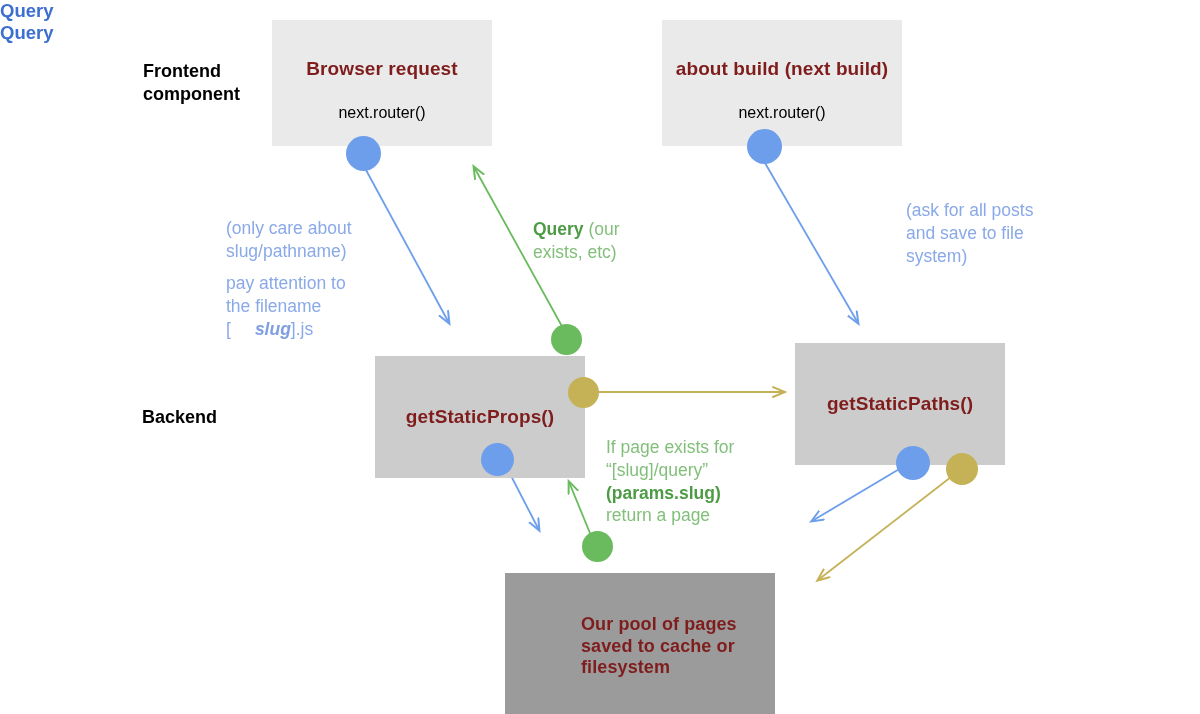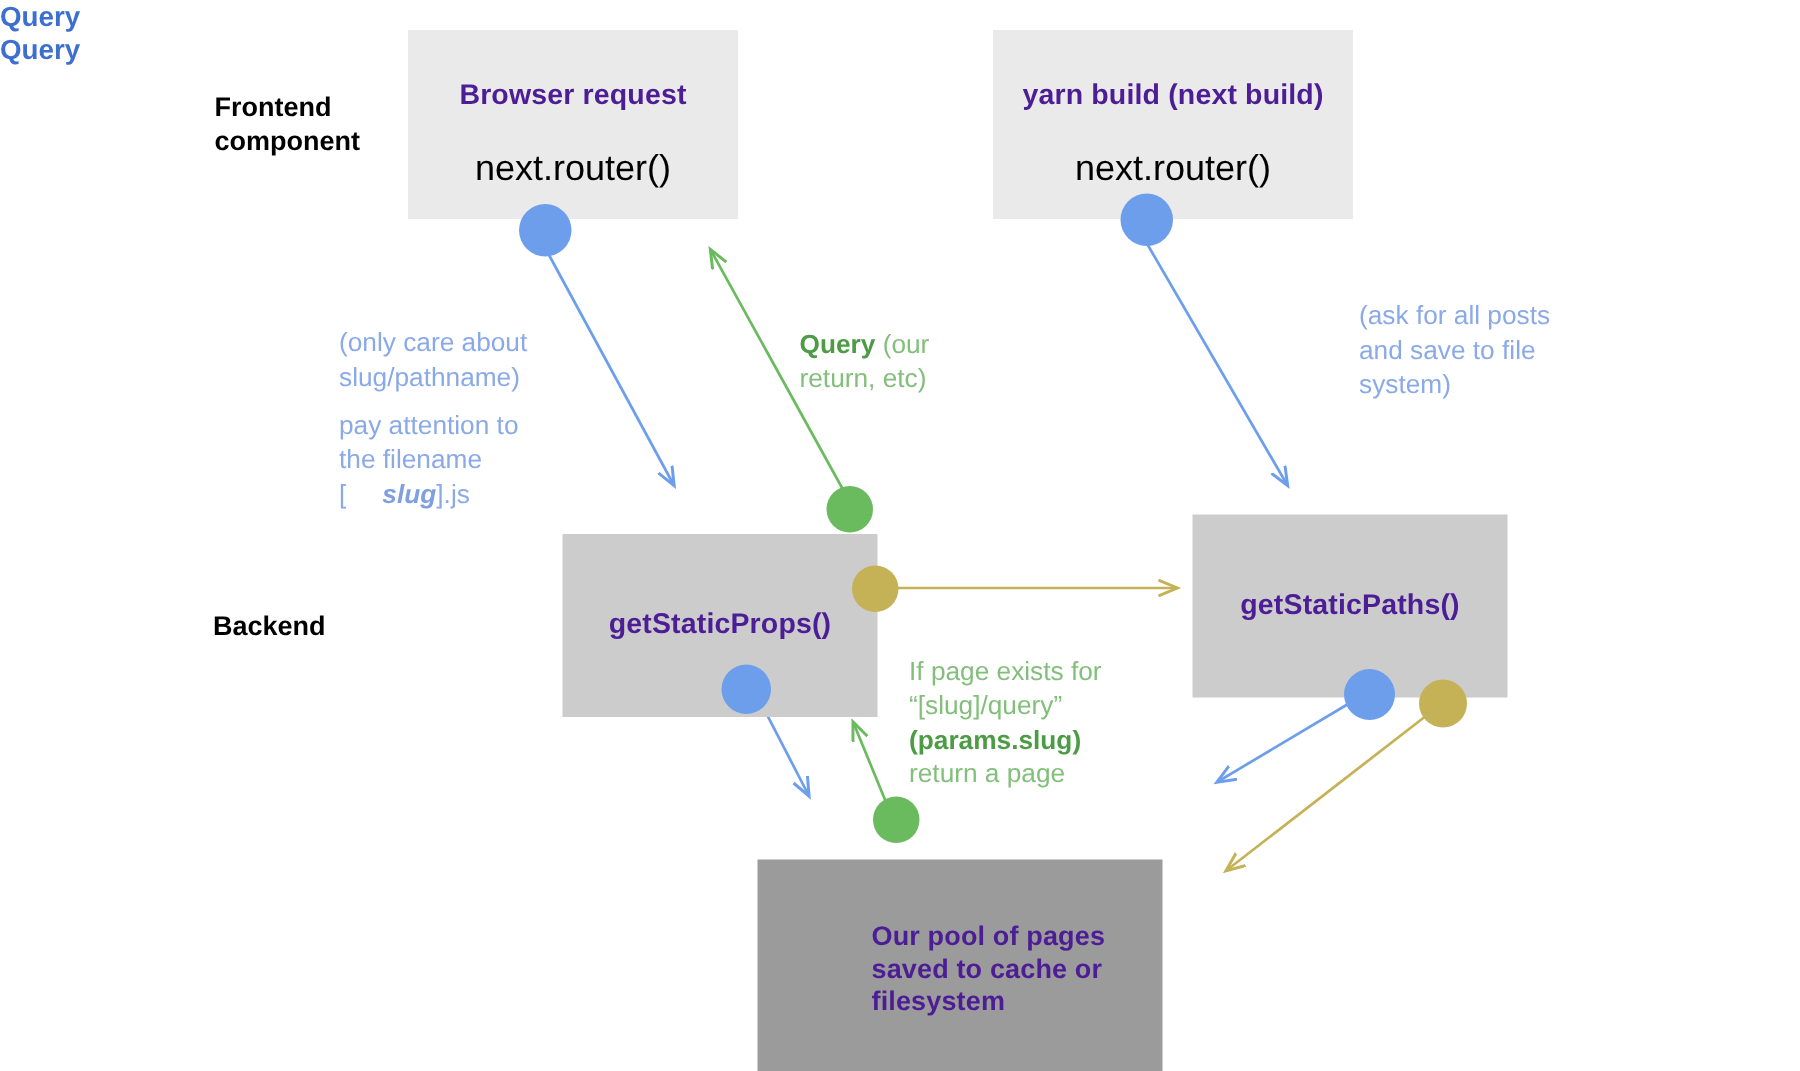--- a/index.html
+++ b/index.html
@@ -6,22 +6,22 @@
   body{
     width:1200px;height:714px;background:#ffffff;
     font-family:"Liberation Sans","DejaVu Sans",sans-serif;
     overflow:hidden;position:relative;
   }
   #stage{position:absolute;inset:0;width:1200px;height:714px;}
   svg.layer{position:absolute;left:0;top:0;width:1200px;height:714px;pointer-events:none;}
 
   .box{position:absolute;box-sizing:border-box;display:flex;flex-direction:column;
        align-items:center;justify-content:center;}
-  .box .ttl{font-weight:bold;font-size:19px;color:#4c1d95;letter-spacing:.1px;}
-  .box .sub{font-size:24px;color:#000;font-weight:400;text-align:right;}
+  .box .ttl{font-weight:bold;font-size:19px;color:#7f1d1d;letter-spacing:.1px;}
+  .box .sub{font-size:16px;color:#000;font-weight:400;text-align:right;}
 
   #box-browser{left:272px;top:20px;width:220px;height:126px;background:#eaeaea;}
   #box-browser .ttl{margin-top:14px;}
   #box-browser .sub{margin-top:24px;}
 
   #box-yarn{left:662px;top:20px;width:240px;height:126px;background:#eaeaea;}
   #box-yarn .ttl{margin-top:14px;}
   #box-yarn .sub{margin-top:24px;}
 
   #box-gsprops{left:375px;top:356px;width:210px;height:122px;background:#cccccc;}
@@ -107,21 +107,21 @@
   <div class="side-label" id="label-frontend">Frontend
 component</div>
   <div class="side-label" id="label-backend">Backend</div>
 
   <div class="box" id="box-browser">
     <div class="ttl">Browser request</div>
     <div class="sub">next.router()</div>
   </div>
 
   <div class="box" id="box-yarn">
-    <div class="ttl">yarn build (next build)</div>
+    <div class="ttl">about build (next build)</div>
     <div class="sub">next.router()</div>
   </div>
 
   <div class="box" id="box-gsprops">
     <div class="ttl">getStaticProps()</div>
   </div>
 
   <div class="box" id="box-gspaths">
     <div class="ttl">getStaticPaths()</div>
   </div>
@@ -144,21 +144,21 @@
   <div class="note blue" id="note-only">(only care about
 slug/pathname)</div>
 
   <div class="note blue" id="note-pay"><span>pay attention to
 the filename
 [</span><span class="bi">slug</span><span>].js</span></div>
 
   <div id="note-query-left">Query</div>
 
   <div class="note green" id="note-props"><b>Query</b><span> (our
-return, etc)</span></div>
+exists, etc)</span></div>
 
   <div id="note-query-right">Query</div>
 
   <div class="note blue" id="note-ask">(ask for all posts
 and save to file
 system)</div>
 
 
   <div class="note green" id="note-ifpage-yes"><span>If page exists for
 “[slug]/query”

